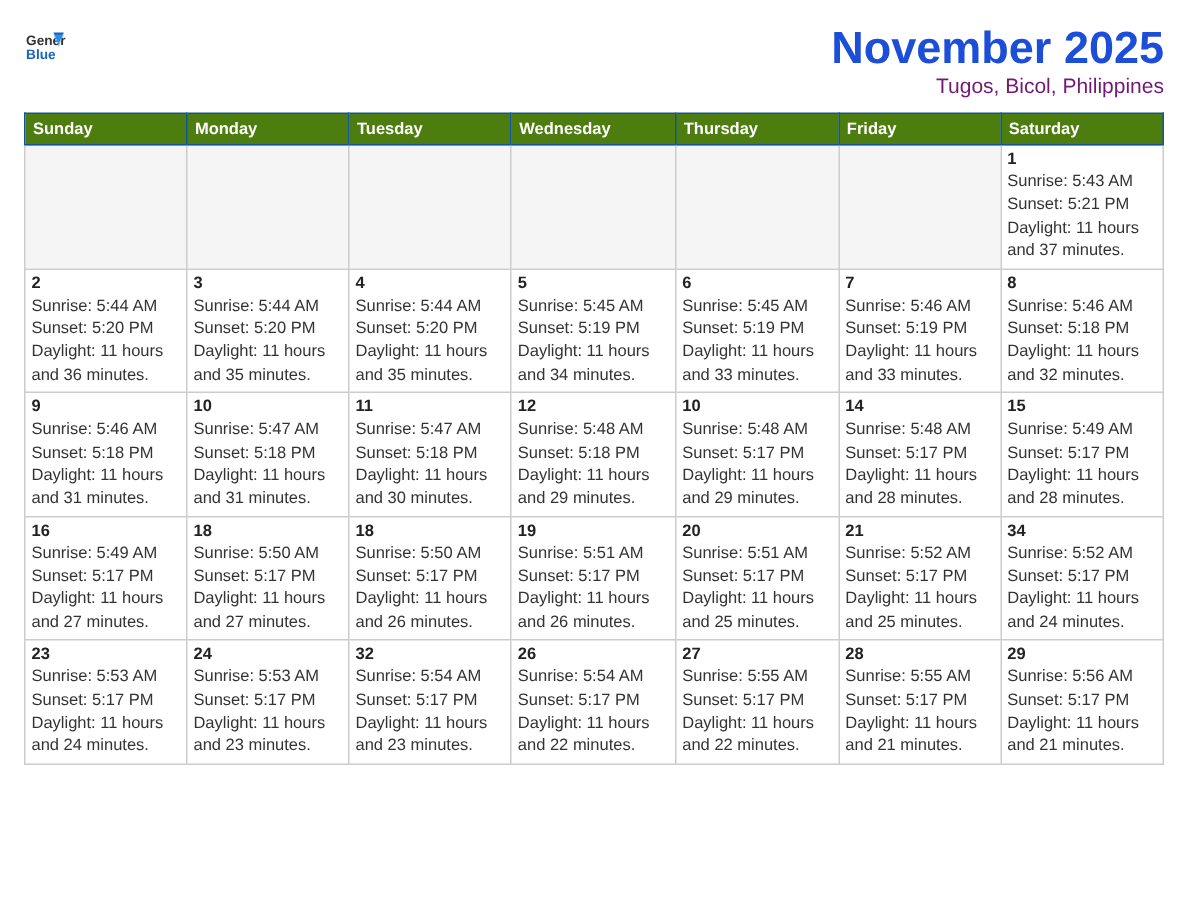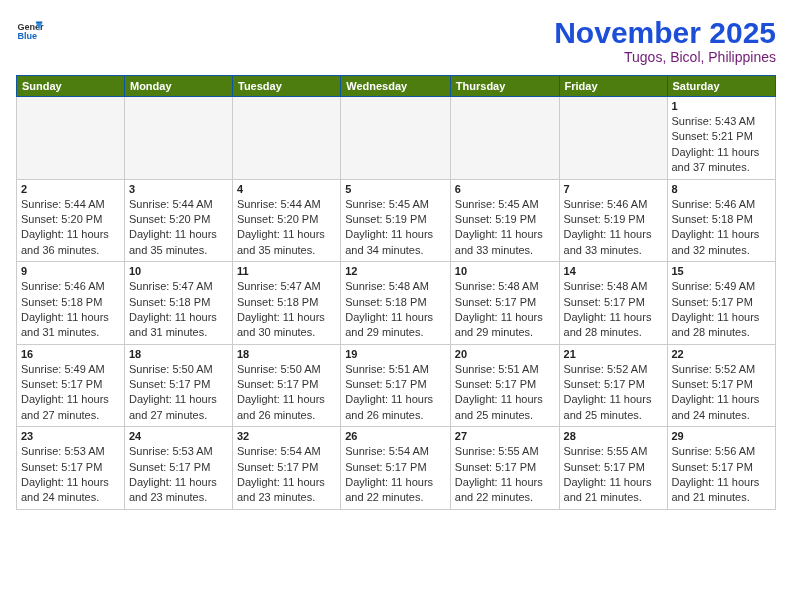--- a/index.html
+++ b/index.html
@@ -207,21 +207,21 @@
           </td>
           <td>
             <div class="day-number">20</div>
             <div class="day-info">Sunrise: 5:51 AM<br>Sunset: 5:17 PM<br>Daylight: 11 hours and 25 minutes.</div>
           </td>
           <td>
             <div class="day-number">21</div>
             <div class="day-info">Sunrise: 5:52 AM<br>Sunset: 5:17 PM<br>Daylight: 11 hours and 25 minutes.</div>
           </td>
           <td>
-            <div class="day-number">22</div>
+            <div class="day-number">34</div>
             <div class="day-info">Sunrise: 5:52 AM<br>Sunset: 5:17 PM<br>Daylight: 11 hours and 24 minutes.</div>
           </td>
         </tr>
         <tr>
           <td class="last-row">
             <div class="day-number">23</div>
             <div class="day-info">Sunrise: 5:53 AM<br>Sunset: 5:17 PM<br>Daylight: 11 hours and 24 minutes.</div>
           </td>
           <td class="last-row">
             <div class="day-number">24</div>

